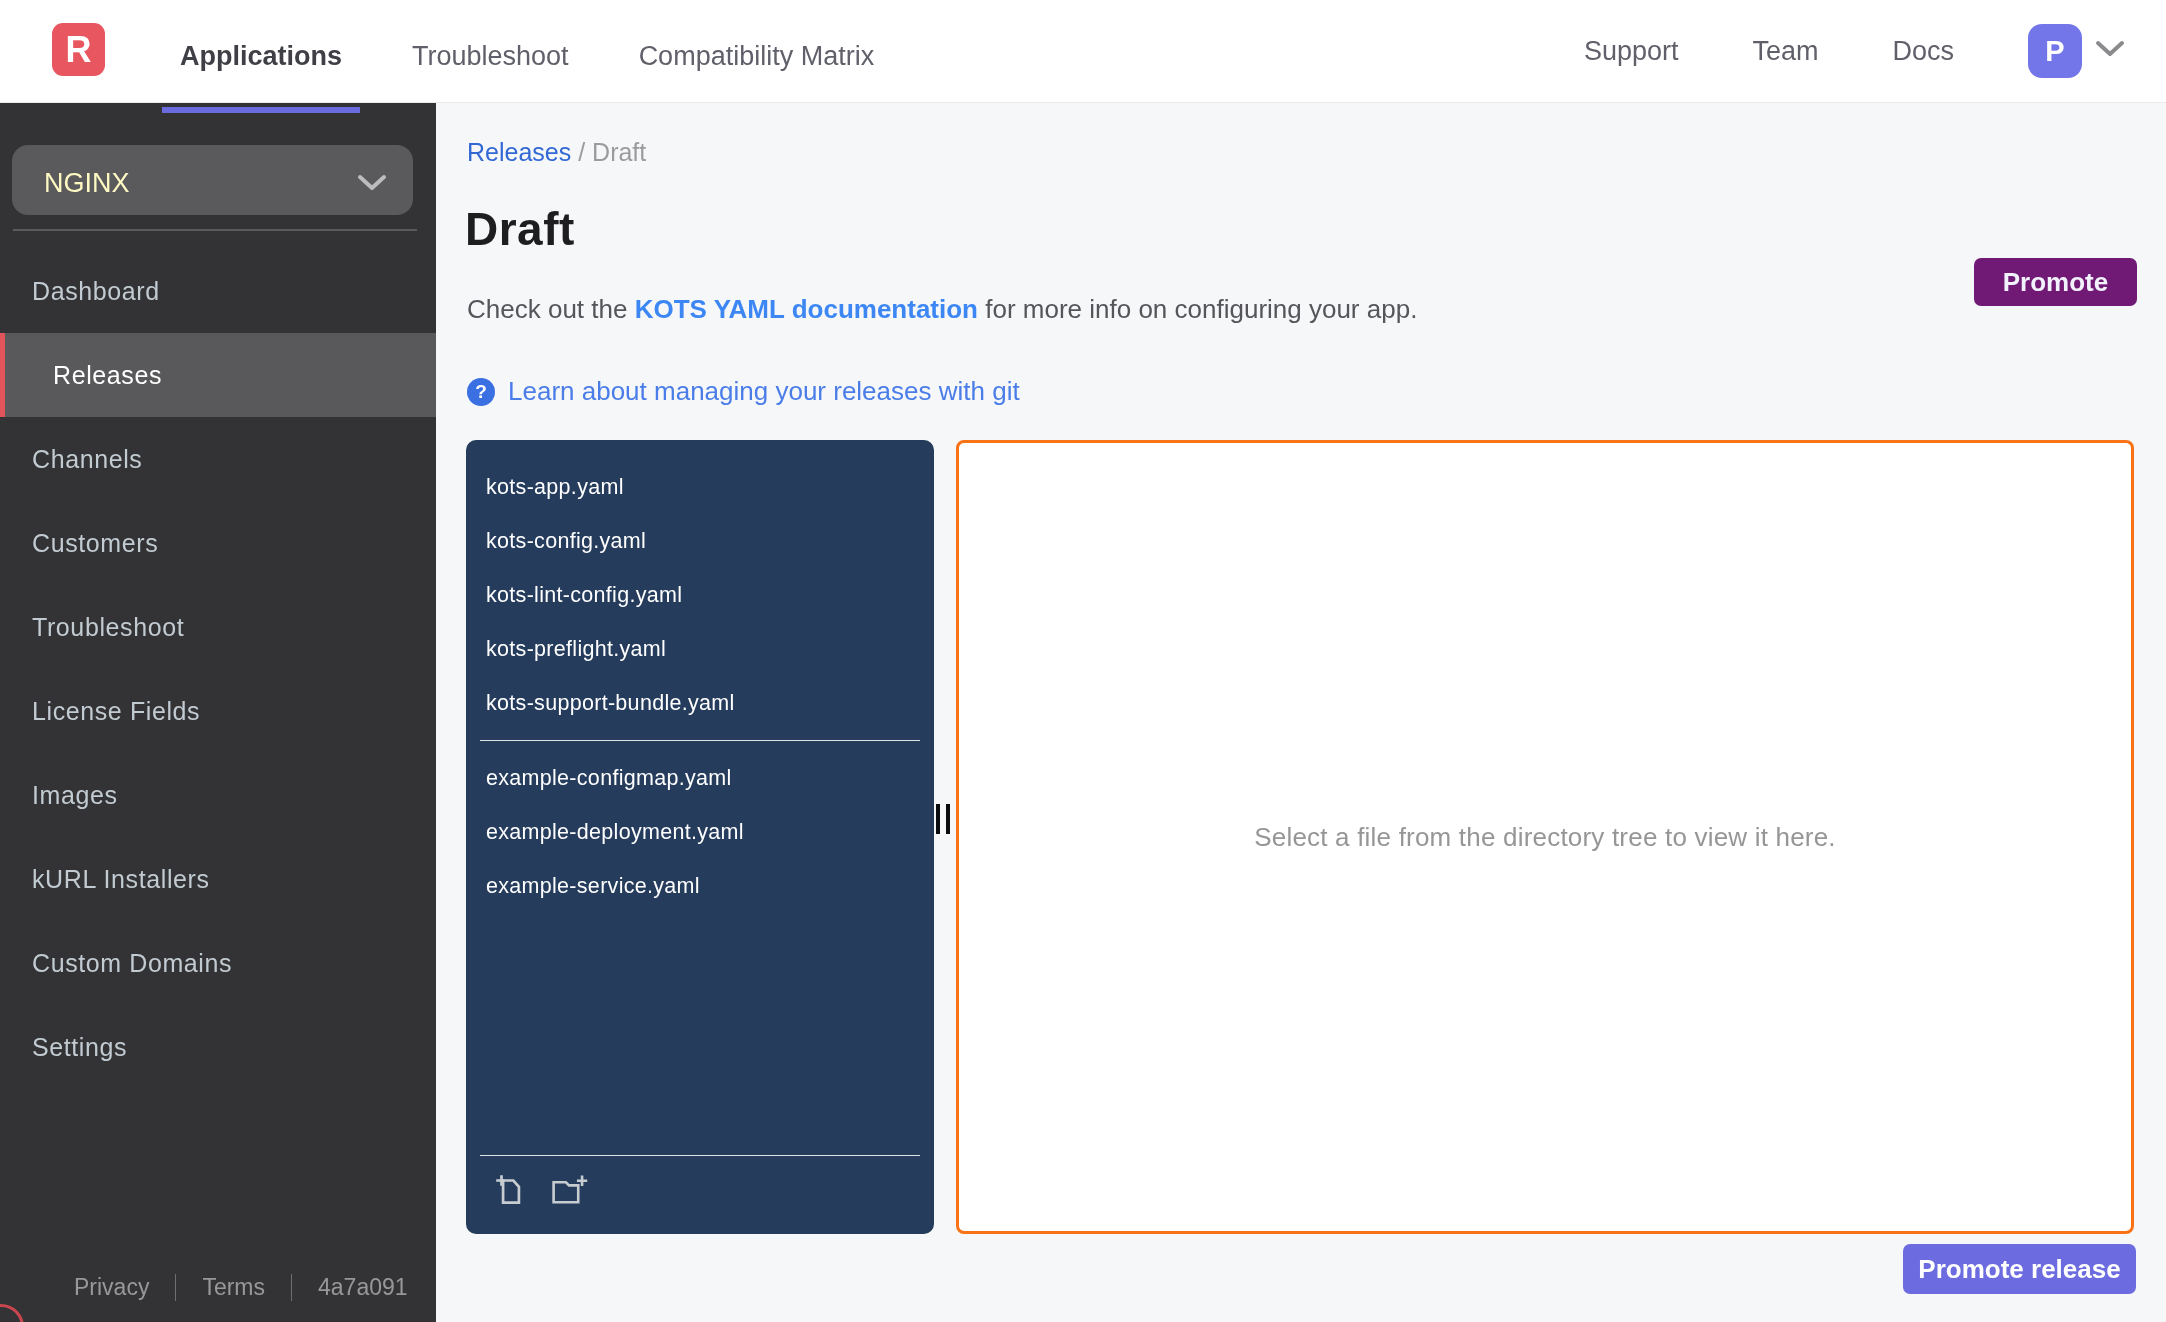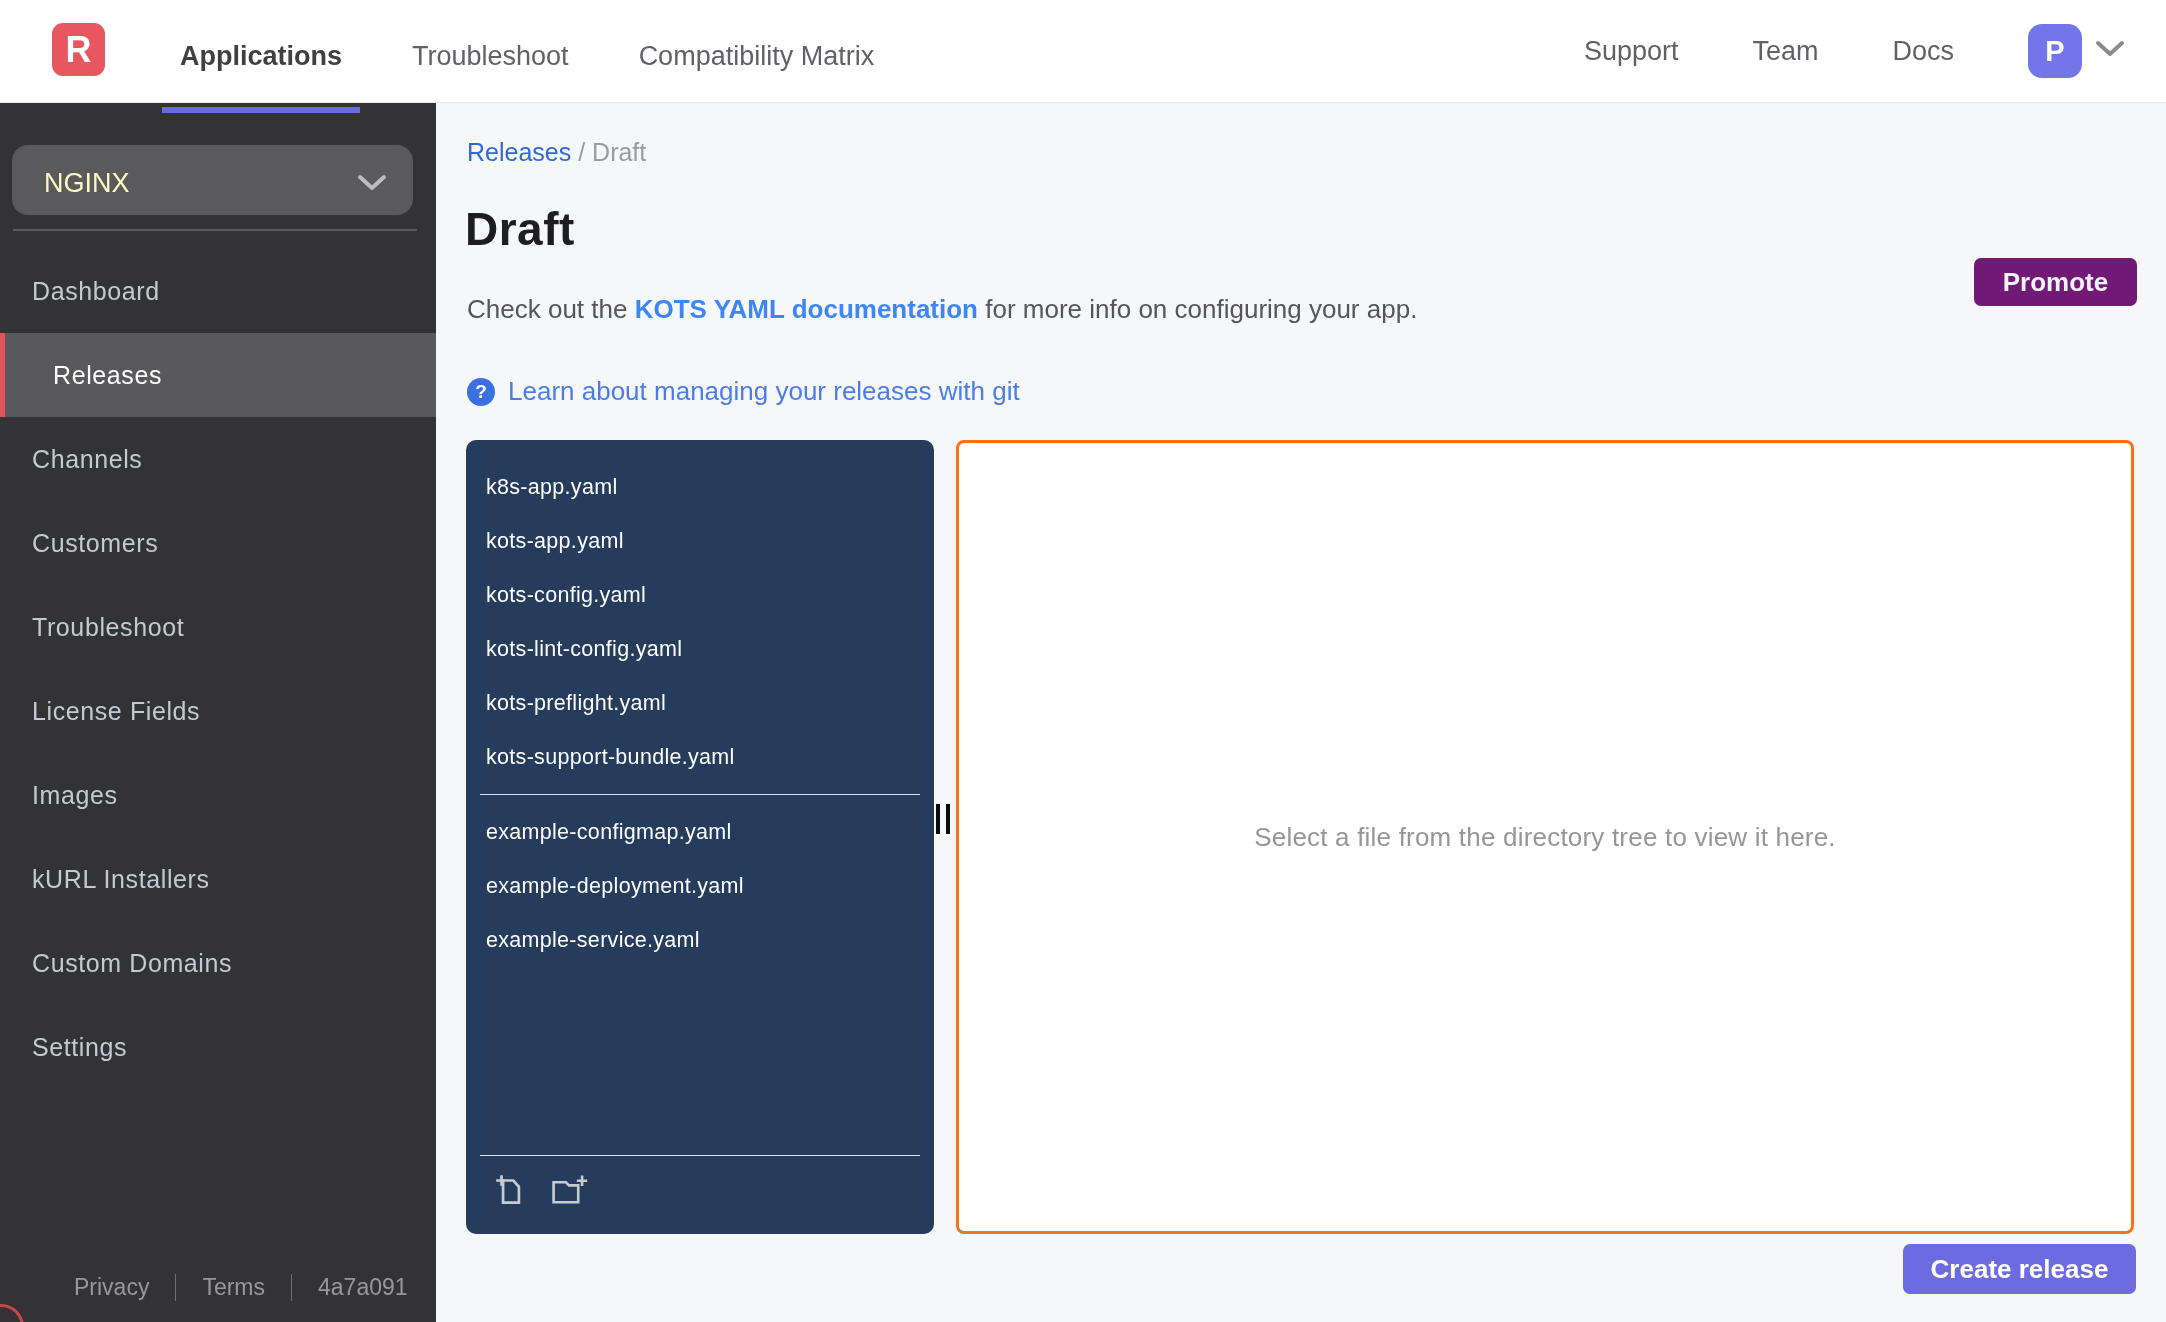--- a/index.html
+++ b/index.html
@@ -175,21 +175,20 @@
 
     <button class="promote-btn" disabled="">Promote</button>
 
     <div class="git-row">
       <span class="help-circle">?</span>
       <a class="git-link">Learn about managing your releases with git</a>
     </div>
 
     <div class="tree">
       <div class="tree-list">
-        <div class="tree-item">k8s-app.yaml</div>
         <div class="tree-item">kots-app.yaml</div>
         <div class="tree-item">kots-config.yaml</div>
         <div class="tree-item">kots-lint-config.yaml</div>
         <div class="tree-item">kots-preflight.yaml</div>
         <div class="tree-item">kots-support-bundle.yaml</div>
         <div class="tree-group-divider"></div>
         <div class="tree-item">example-configmap.yaml</div>
         <div class="tree-item">example-deployment.yaml</div>
         <div class="tree-item">example-service.yaml</div>
       </div>
@@ -216,16 +215,16 @@
 
     <div class="handle">
       <div class="bar"></div>
       <div class="bar"></div>
     </div>
 
     <div class="editor">
       <span class="editor-placeholder">Select a file from the directory tree to view it here.</span>
     </div>
 
-    <button class="create-btn">Create release</button>
+    <button class="create-btn">Promote release</button>
   </div>
 
 </div>
 
 </body></html>

